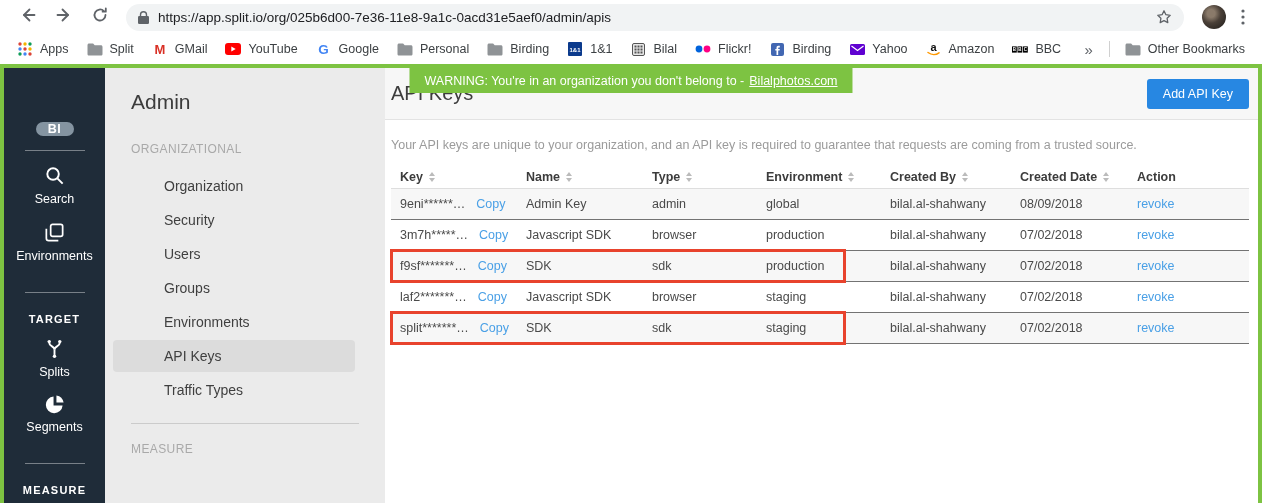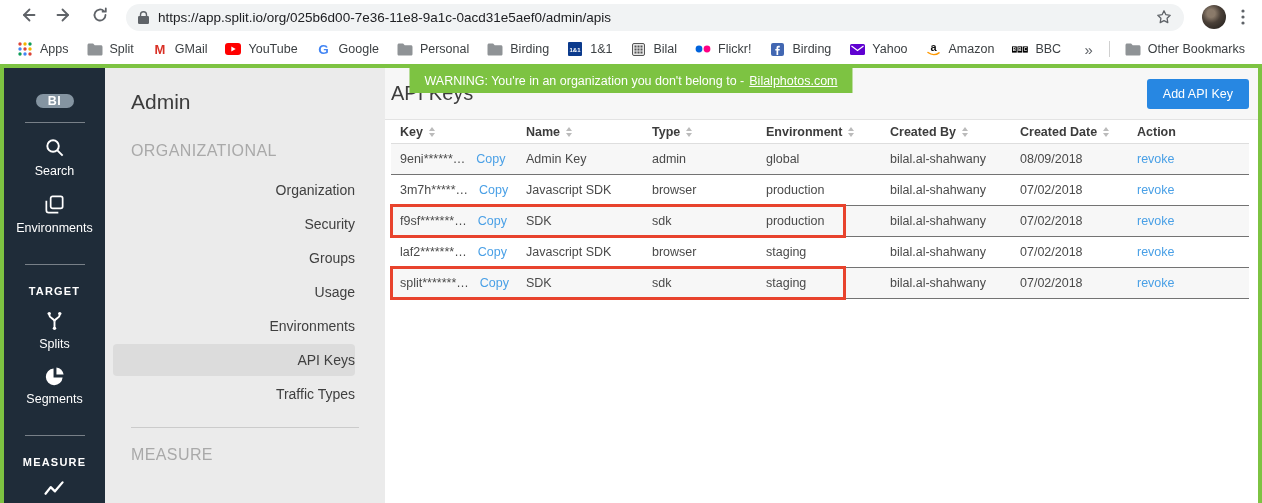--- a/index.html
+++ b/index.html
@@ -34,32 +34,32 @@
   .bm-chevron{color:#5f6368;font-size:15px;padding:0 10px;cursor:pointer;}
   .bm-sep{width:1px;height:16px;background:#d0d0d0;margin:0 6px;}
 
   
   .page{flex:1;display:flex;border:4px solid var(--green);border-bottom:none;position:relative;background:#fff;min-height:0;}
 
   
   .app-side{width:101px;background:var(--navy);color:#fff;flex:none;display:flex;flex-direction:column;
     align-items:center;padding-top:26px;font-size:12.5px;overflow:hidden;}
   .bi{width:38px;height:38px;border-radius:9px;background:#8494a1;display:flex;align-items:center;
-    justify-content:center;font-weight:bold;font-size:12.5px;letter-spacing:.5px;cursor:pointer;}
+    justify-content:center;font-weight:bold;font-size:12.5px;letter-spacing:.5px;cursor:pointer;margin-top:28px;}
   .sdiv{width:60px;height:1px;background:rgba(255,255,255,.4);margin:14px auto 13px;flex:none;}
   .side-item{display:flex;flex-direction:column;align-items:center;margin-bottom:15px;cursor:pointer;text-align:center;}
   .side-item .slabel{margin-top:2px;}
   .shead{font-size:11px;font-weight:bold;letter-spacing:1.2px;margin:7px 0 12px;}
 
   
   .admin-nav{width:280px;background:#ebebeb;flex:none;padding:22px 26px 0;overflow:hidden;}
   .admin-title{font-size:21px;font-weight:400;color:#3c3c3c;margin:0 0 28px;}
-  .nav-header{font-size:16px;color:#a9a9a9;letter-spacing:.4px;margin:2px 0 14px;}
+  .nav-header{font-size:12px;color:#a9a9a9;letter-spacing:.4px;margin:2px 0 14px;}
   .admin-item{margin:0 4px 2px -18px;padding:8px 0 8px 51px;font-size:14px;color:#3f3f3f;
-    border-radius:4px;cursor:pointer;text-align:right;}
+    border-radius:4px;cursor:pointer;}
   .admin-item.selected{background:#dcdcdc;}
   .nav-divider{height:1px;background:#cbcbcb;margin:17px 0 18px;}
 
   
   .main{flex:1;display:flex;flex-direction:column;background:#fff;min-width:0;}
   .content-header{height:52px;background:#f7f7f7;border-bottom:1px solid #e3e3e3;display:flex;
     align-items:center;justify-content:space-between;padding:0 9px 0 6px;flex:none;}
   .page-title{font-size:20px;font-weight:400;color:#3d3d3d;margin:0;}
   .add-btn{background:var(--blue);color:#fff;border:none;border-radius:3px;font-size:12.5px;
     padding:8px 16px;cursor:pointer;font-family:Liberation Sans, sans-serif;}
@@ -346,35 +346,36 @@
           </div>
         </div>
     </aside>
 
     <nav class="admin-nav">
       <h1 class="admin-title">Admin</h1>
       <div id="admin-sections">
           <div class="nav-header">ORGANIZATIONAL</div>
           <div class="admin-item">Organization</div>
           <div class="admin-item">Security</div>
+          <div class="admin-item">Users</div>
           <div class="admin-item">Groups</div>
-          <div class="admin-item">Usage</div>
           <div class="admin-item">Environments</div>
           <div class="admin-item selected">API Keys</div>
           <div class="admin-item">Traffic Types</div>
           <div class="nav-divider"></div>
           <div class="nav-header">MEASURE</div>
         </div>
     </nav>
 
     <main class="main">
       <div class="content-header">
         <h2 class="page-title">API Keys</h2>
         <button class="add-btn">Add API Key</button>
       </div>
+      <p class="description">Your API keys are unique to your organization, and an API key is required to guarantee that requests are coming from a trusted source.</p>
       <div class="tbl">
         <div class="tr head" id="tbl-head">
             <div class="th">
               <span>Key</span>
               <span class="sort">
                 <i class="u"></i>
                 <i class="d"></i>
               </span>
             </div>
             <div class="th">

